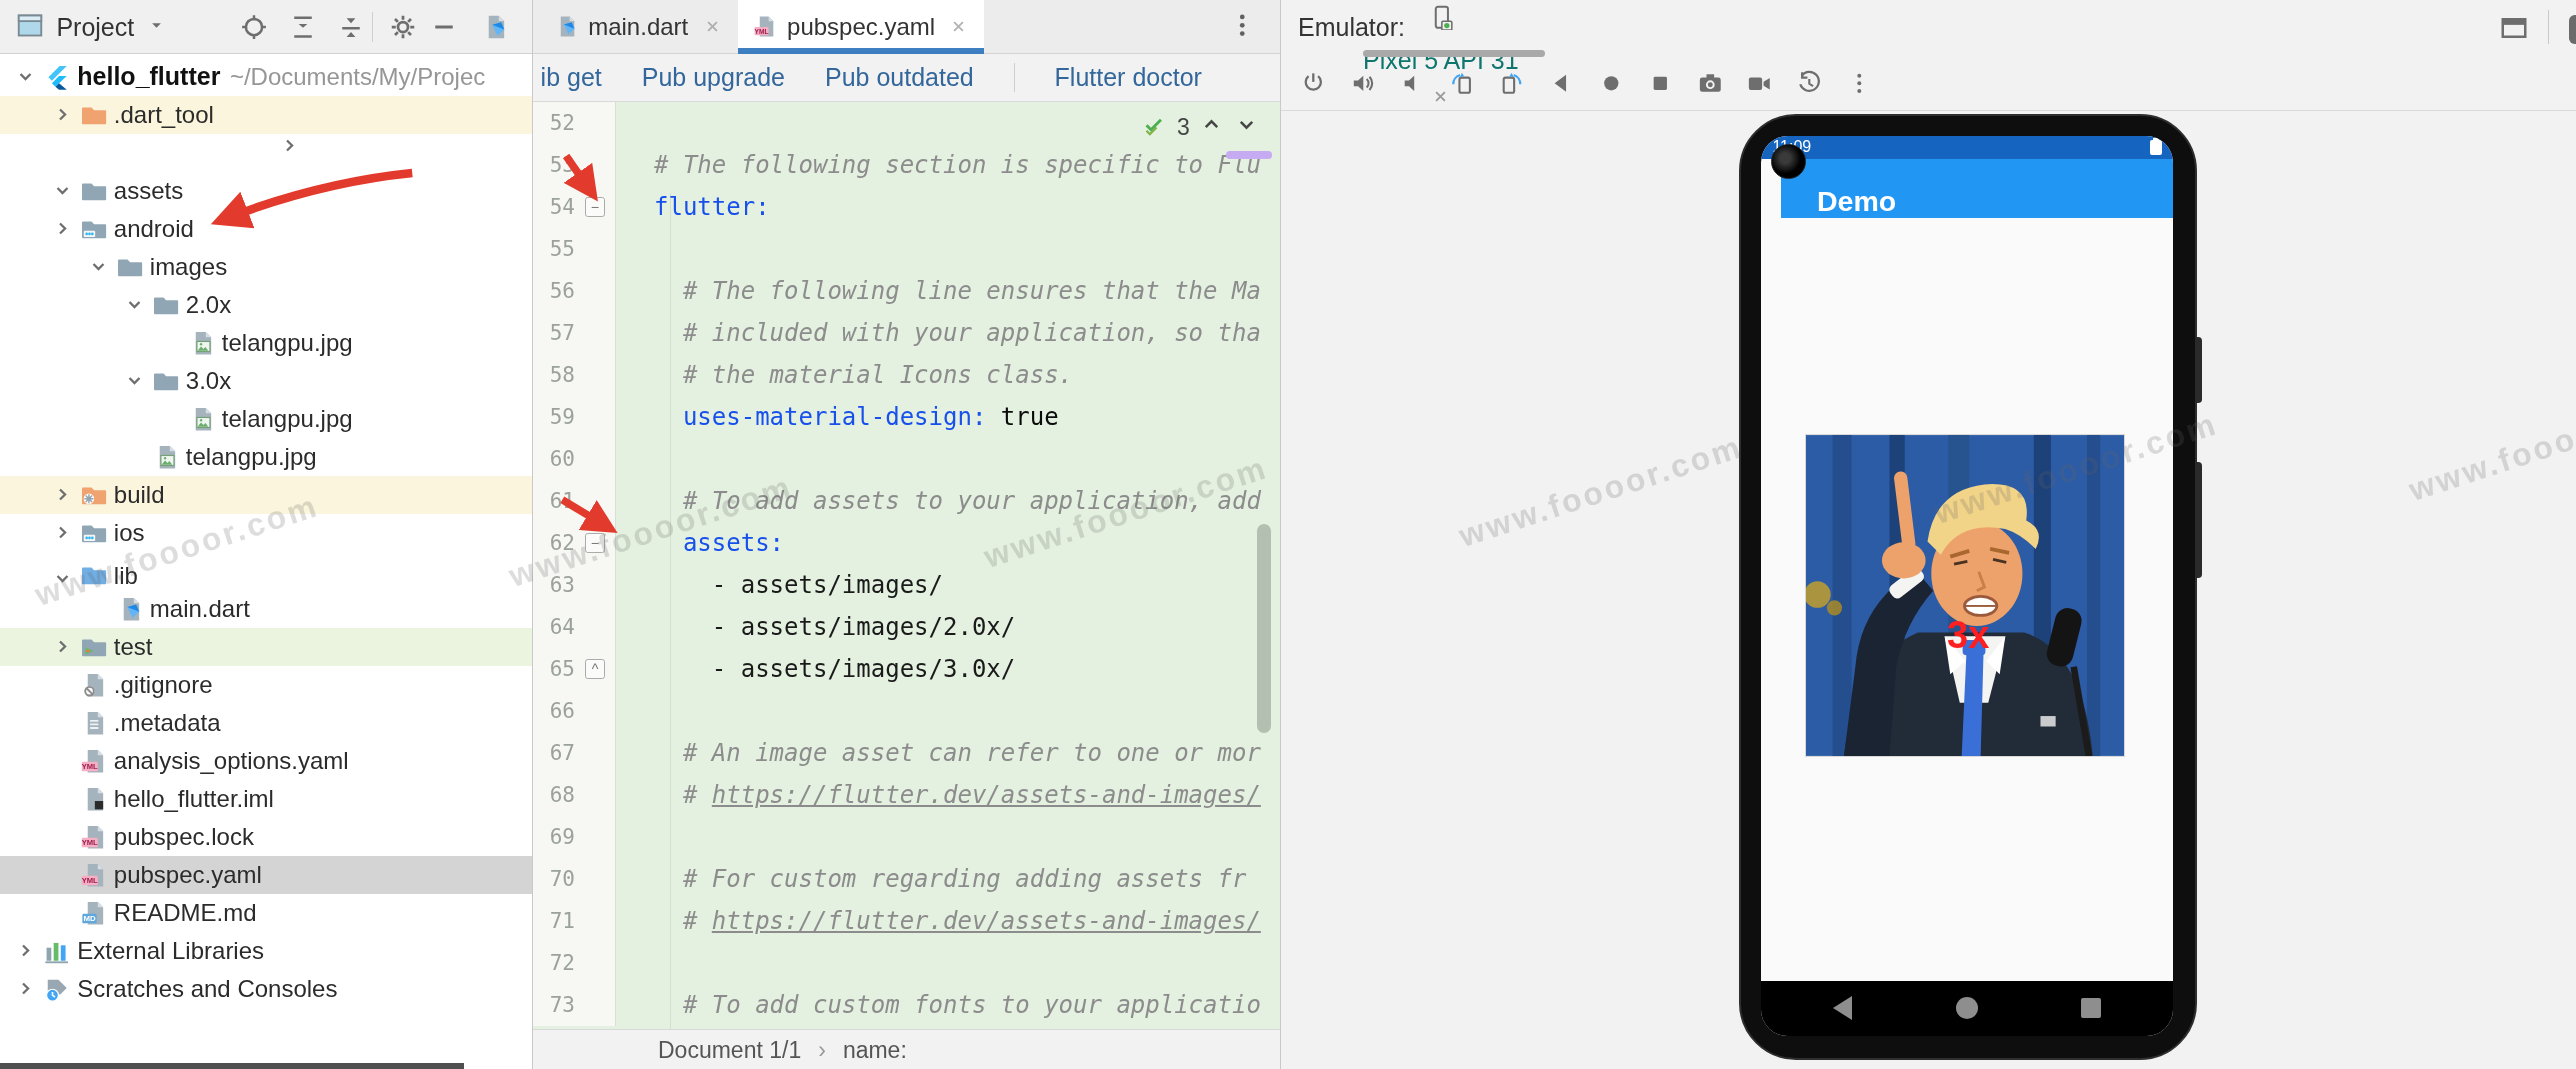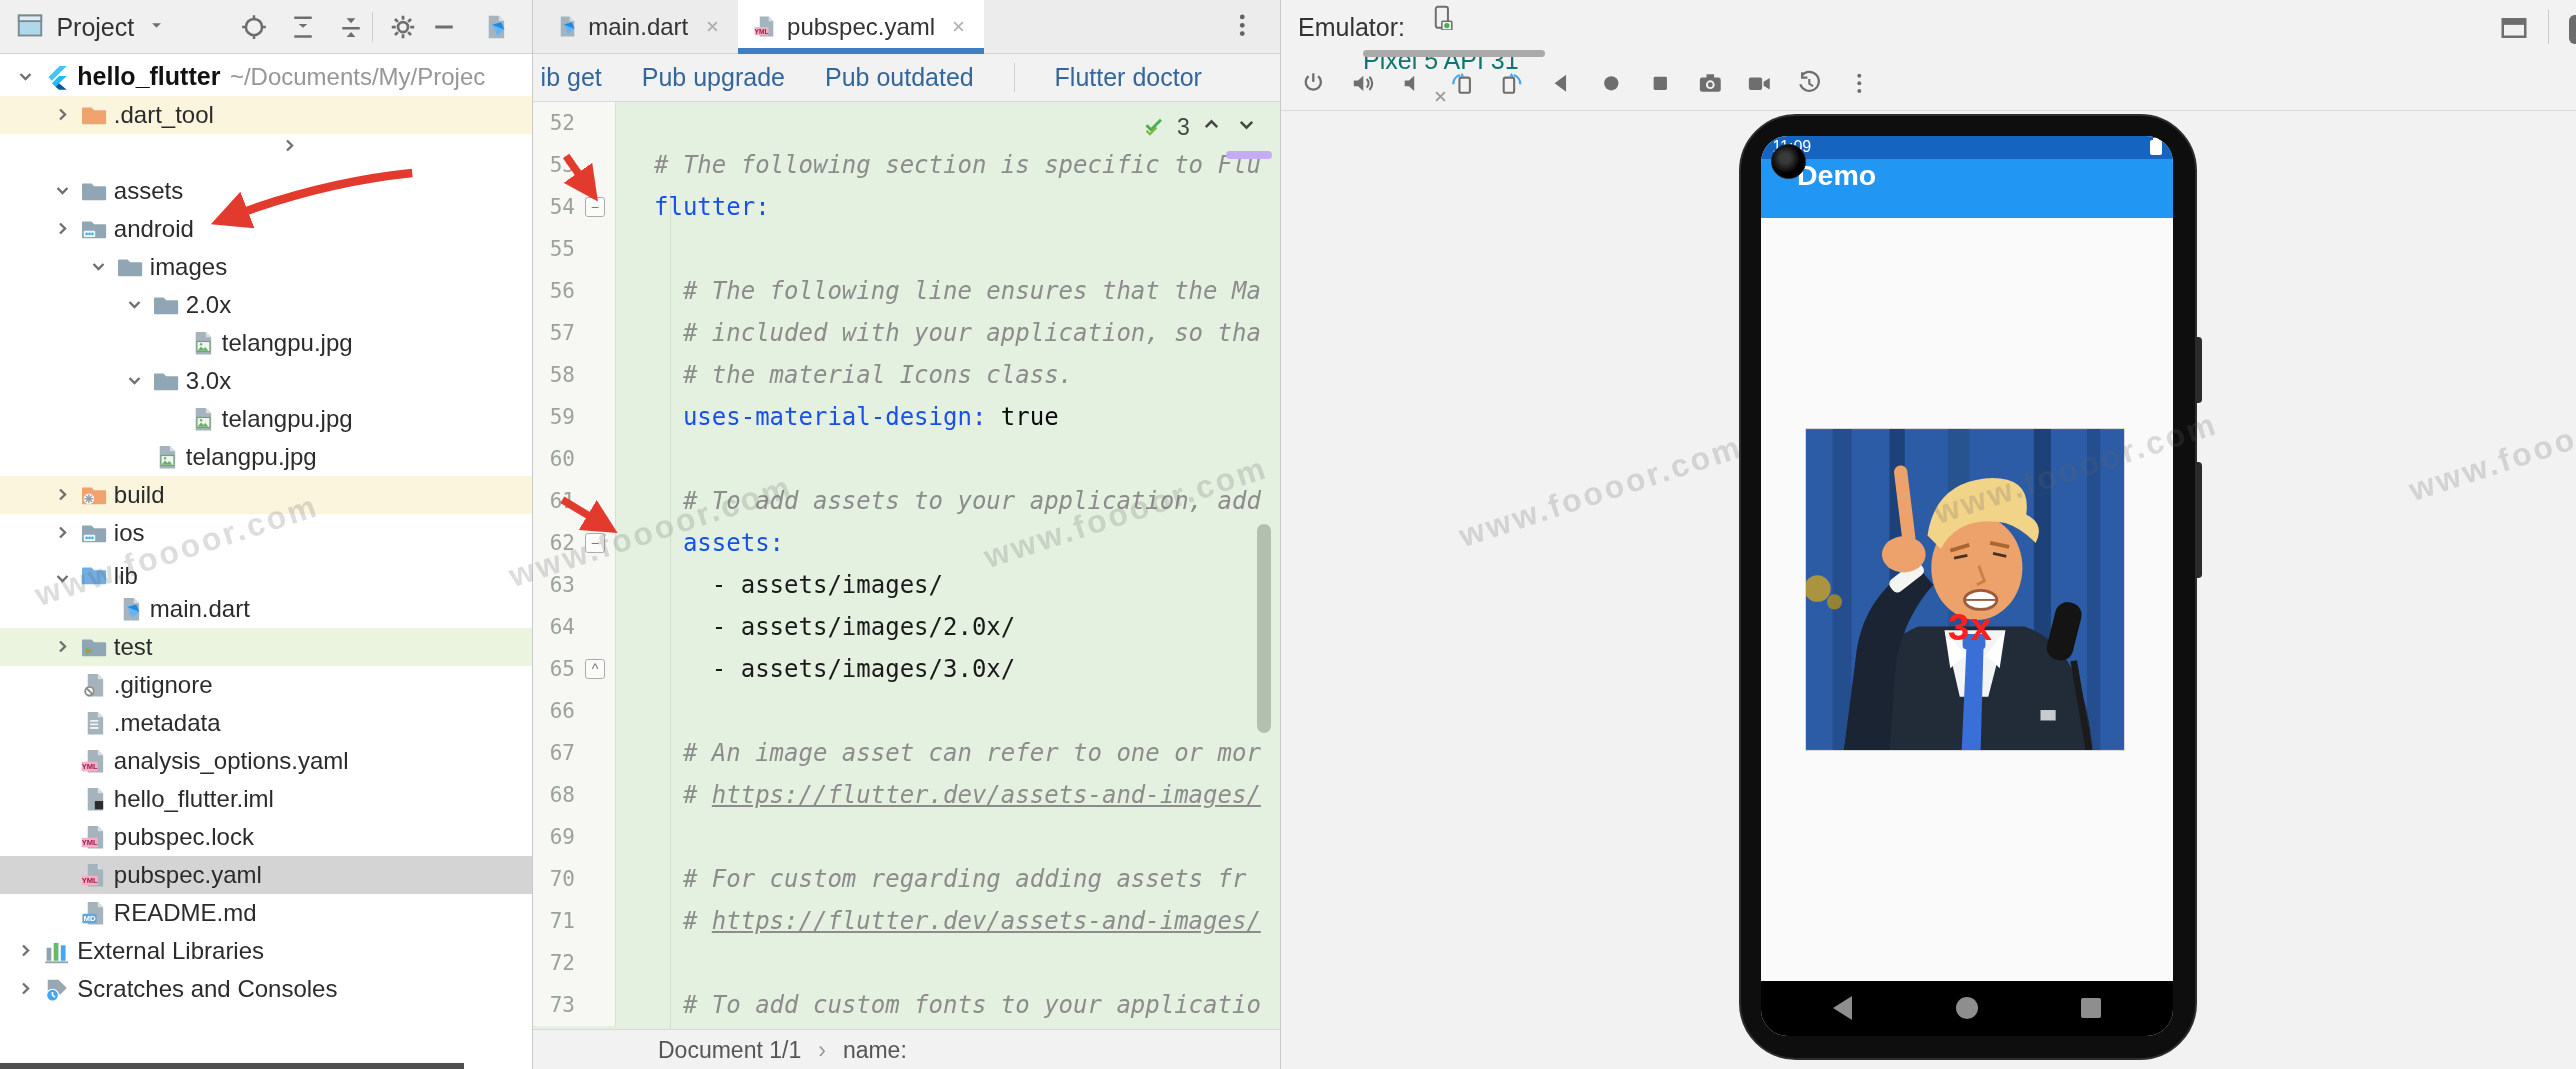--- a/index.html
+++ b/index.html
@@ -76,24 +76,24 @@
   
   #phone{position:absolute;left:458px;top:2.8px;width:458px;height:946px;background:#0E0E0E;border:2.8px solid #2E2E2E;
          box-sizing:border-box;border-radius:57px;}
   #screen{position:absolute;left:20px;top:20px;width:412px;height:900px;background:#FAFAFA;border-radius:26.6px;overflow:hidden;}
   #statusbar{position:relative;height:23px;background:var(--statusbar);display:flex;align-items:center;}
   #status-time{color:#FFF;font-size:16px;margin-left:11.4px;}
   #battery{position:absolute;right:11.4px;top:4.7px;width:11.4px;height:14.2px;background:#FFF;border-radius:1.9px;}
   #battery:before{content:"";position:absolute;left:2.8px;top:-2.8px;width:5.7px;height:2.8px;background:#FFF;}
   #camera-hole{position:absolute;left:9.5px;top:8.5px;width:35px;height:35px;border-radius:50%;
                background:radial-gradient(circle at 40% 40%, #3A3A3A 0 18%, #000 55%);border:1.9px solid #222;box-sizing:border-box;z-index:3;}
-  #appbar{height:59px;background:var(--appbar);display:flex;align-items:flex-start;}
+  #appbar{height:59px;background:var(--appbar);display:flex;align-items:flex-end;margin-left:20px;}
   #appbar-title{color:#FFF;font-size:28.5px;font-weight:bold;margin-left:36px;}
   #phone-body{position:absolute;left:0;top:82px;right:0;bottom:55px;background:#FAFAFA;}
-  #trump-image{position:absolute;left:45px;top:211px;width:318px;height:321px;box-shadow:0 0 0 0.9px rgba(0,0,0,.15);font-family:Liberation Mono, monospace;}
+  #trump-image{position:absolute;left:45px;top:217px;width:318px;height:321px;box-shadow:0 0 0 0.9px rgba(0,0,0,.15);}
   #img-overlay-label{position:absolute;left:141px;top:179px;font-size:38px;font-weight:bold;color:#FF1F1F;z-index:2;}
   #navbar{position:absolute;left:0;right:0;bottom:0;height:55px;background:#000;display:flex;align-items:center;
           justify-content:space-between;padding:0 72px;box-sizing:border-box;}
   .nav-back{width:0;height:0;border-top:12.3px solid transparent;border-bottom:12.3px solid transparent;border-right:19px solid #8E8E8E;}
   .nav-home{width:22px;height:22px;border-radius:50%;background:#8E8E8E;}
   .nav-over{width:20px;height:20px;background:#8E8E8E;border-radius:1.9px;}
   .side-btn{position:absolute;right:-6.6px;width:6.6px;background:#2A2A2A;border-radius:0 3.8px 3.8px 0;}
   #btn-power{top:221px;height:66px;}
   #btn-volume{top:346px;height:116px;}
 

